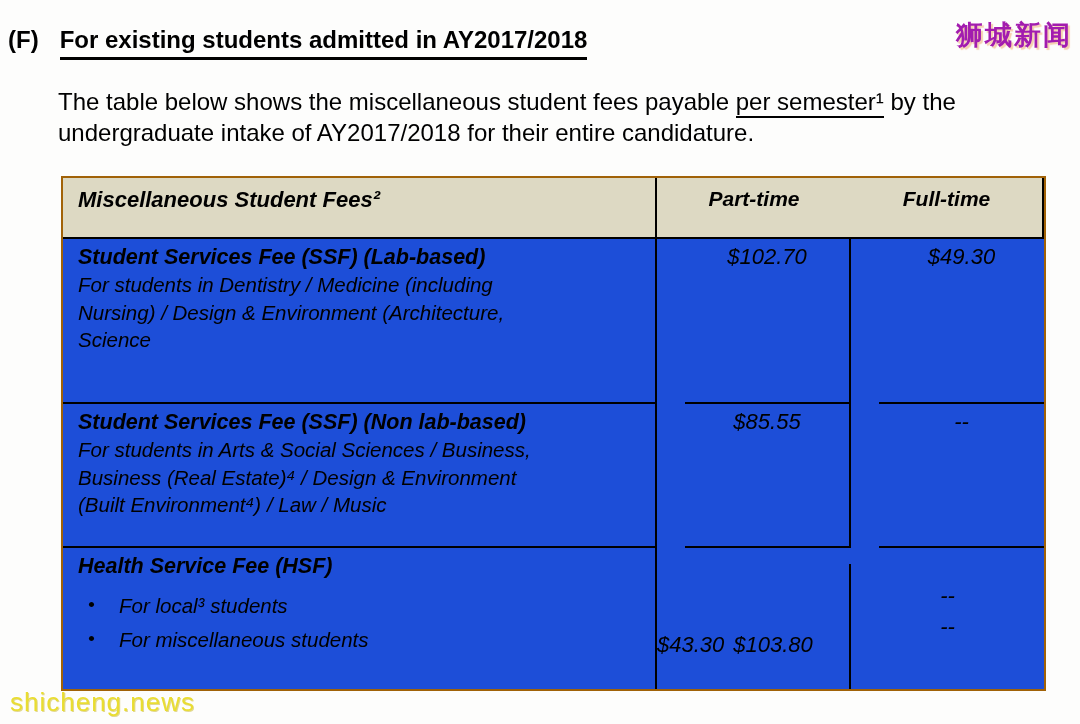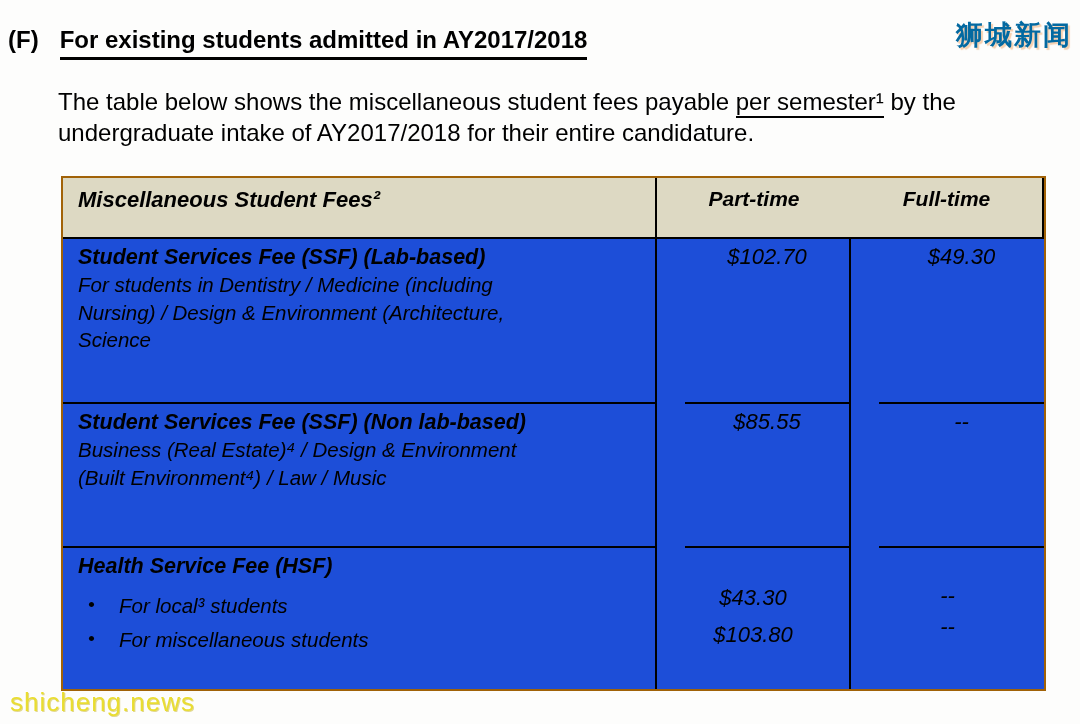--- a/index.html
+++ b/index.html
@@ -1,21 +1,21 @@
 <!DOCTYPE html>
 <html><head>
 <meta charset="utf-8">
 <style>
   html,body{margin:0;padding:0;background:#e9e9e9;}
   .page{position:relative;width:1080px;height:724px;background:#fdfdfc;
         font-family:"Liberation Sans",sans-serif;color:#000;overflow:hidden;margin:0 auto;}
 
   
   .site-logo{position:absolute;right:8px;top:17px;font-size:27px;font-weight:bold;
-             color:#0369a1;letter-spacing:2px;
+             color:#a21caf;letter-spacing:2px;
              text-shadow:2px 2px 1px rgba(235,150,80,.45), -1px -1px 0 rgba(255,255,255,.8);}
 
   
   .heading{position:absolute;left:8px;top:26px;font-size:24px;font-weight:bold;white-space:nowrap;}
   .sec-label{margin-right:21px;}
   .sec-title{display:inline-block;border-bottom:3px solid #000;padding-bottom:3px;text-align:right;}
 
   
   .intro{position:absolute;left:58px;top:86px;font-size:24px;line-height:31px;}
   .intro-line{white-space:nowrap;}
@@ -33,22 +33,22 @@
   .hfees{font-weight:bold;font-size:22px;padding:9px 12px 0 15px;}
   .hnum{font-weight:bold;font-size:21px;text-align:center;padding-top:9px;}
   .feecell{padding:4px 10px 0 15px;}
   .fee-title{font-weight:bold;font-size:21.5px;line-height:28px;white-space:nowrap;}
   .fee-desc .dl{font-size:20.5px;line-height:27.5px;white-space:nowrap;}
   .amt{font-size:22px;text-align:center;padding-top:4px;line-height:28px;margin-left:28px;}
   .blt{position:relative;padding-left:41px;font-size:20.5px;line-height:27px;white-space:nowrap;}
   .blt .bdot{position:absolute;left:10px;top:-1px;font-size:19px;}
   .blt1{margin-top:12px;}
   .blt2{margin-top:7px;}
-  .amt-stack{display:flex;flex-direction:column;align-items:center;
-             padding-top:36px;gap:9px;font-size:22px;line-height:28px;}
+  .amt-stack{display:flex;align-items:center;
+             padding-top:36px;gap:9px;font-size:22px;line-height:28px;margin-top:16px;}
   .dash-stack{display:flex;flex-direction:column;align-items:center;
               padding-top:34px;gap:3px;font-size:22px;line-height:28px;}
 
   
   .watermark{position:absolute;left:10px;top:687px;font-size:26px;color:#e9dd32;letter-spacing:1px;
              text-shadow:1px 1px 0 rgba(200,180,40,.5), -1px -1px 0 rgba(255,255,255,.9);}
 </style>
 </head>
 <body>
 
@@ -78,20 +78,21 @@
         <div class="dl">Nursing) / Design &amp; Environment (Architecture,</div>
         <div class="dl">Science</div>
       </div>
     </div>
     <div class="cell amt">$102.70</div>
     <div class="cell amt c3">$49.30</div>
 
     <div class="cell feecell">
       <div class="fee-title">Student Services Fee (SSF) (Non lab-based)</div>
       <div class="fee-desc">
+        <div class="dl">For students in Arts &amp; Social Sciences / Business,</div>
         <div class="dl">Business (Real Estate)⁴ / Design &amp; Environment</div>
         <div class="dl">(Built Environment⁴) / Law / Music</div>
       </div>
     </div>
     <div class="cell amt">$85.55</div>
     <div class="cell amt c3">--</div>
 
     <div class="cell feecell r4">
       <div class="fee-title">Health Service Fee (HSF)</div>
       <div class="blt blt1"><span class="bdot">•</span><span>For local³ students</span></div>

